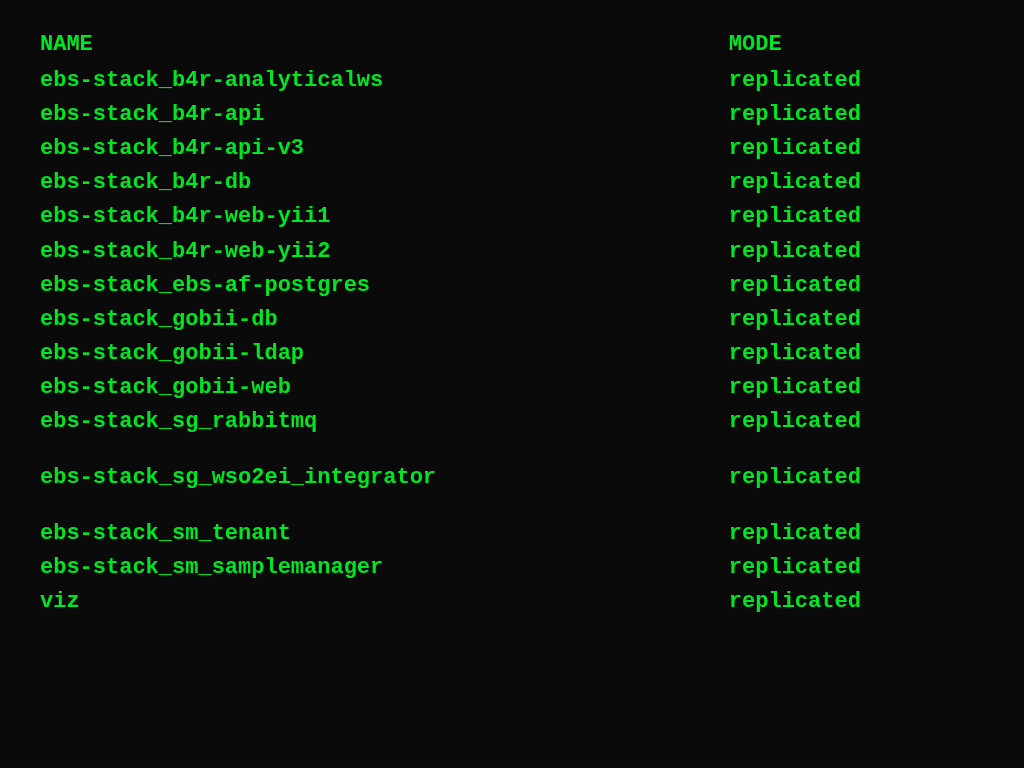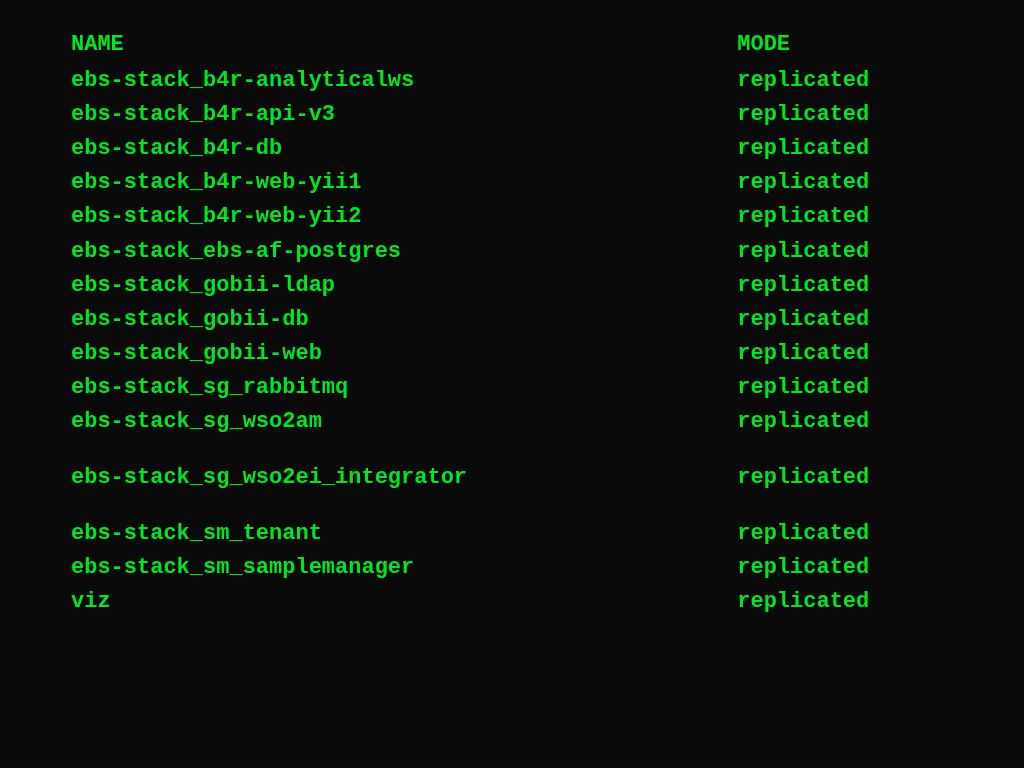--- a/index.html
+++ b/index.html
@@ -20,21 +20,20 @@
 
     .terminal {
       width: 1024px;
       height: 768px;
       background-color: #0a0a0a;
       padding: 28px 40px;
       font-family: 'Courier New', Courier, monospace;
       font-size: 22px;
       line-height: 1.55;
       color: #00e620;
-      margin-left: 31px;
     }
 
     .terminal-table {
       width: 100%;
       border-collapse: collapse;
     }
 
     .terminal-table th,
     .terminal-table td {
       font-family: 'Courier New', Courier, monospace;
@@ -76,57 +75,57 @@
         <th class="col-name">NAME</th>
         <th class="col-mode">MODE</th>
       </tr>
     </thead>
     <tbody id="table-body">
     <tr>
           <td class="col-name">ebs-stack_b4r-analyticalws</td>
           <td class="col-mode">replicated</td>
         </tr>
         <tr>
+          <td class="col-name">ebs-stack_b4r-api</td>
+          <td class="col-mode">replicated</td>
+        </tr>
+        <tr>
           <td class="col-name">ebs-stack_b4r-api-v3</td>
           <td class="col-mode">replicated</td>
         </tr>
         <tr>
           <td class="col-name">ebs-stack_b4r-db</td>
           <td class="col-mode">replicated</td>
         </tr>
         <tr>
           <td class="col-name">ebs-stack_b4r-web-yii1</td>
           <td class="col-mode">replicated</td>
         </tr>
         <tr>
           <td class="col-name">ebs-stack_b4r-web-yii2</td>
           <td class="col-mode">replicated</td>
         </tr>
         <tr>
           <td class="col-name">ebs-stack_ebs-af-postgres</td>
           <td class="col-mode">replicated</td>
         </tr>
         <tr>
-          <td class="col-name">ebs-stack_gobii-ldap</td>
+          <td class="col-name">ebs-stack_gobii-db</td>
           <td class="col-mode">replicated</td>
         </tr>
         <tr>
-          <td class="col-name">ebs-stack_gobii-db</td>
+          <td class="col-name">ebs-stack_gobii-ldap</td>
           <td class="col-mode">replicated</td>
         </tr>
         <tr>
           <td class="col-name">ebs-stack_gobii-web</td>
           <td class="col-mode">replicated</td>
         </tr>
         <tr>
           <td class="col-name">ebs-stack_sg_rabbitmq</td>
-          <td class="col-mode">replicated</td>
-        </tr>
-        <tr>
-          <td class="col-name">ebs-stack_sg_wso2am</td>
           <td class="col-mode">replicated</td>
         </tr>
         <tr class="spacer-row">
           <td colspan="2"></td>
         </tr>
         <tr>
           <td class="col-name">ebs-stack_sg_wso2ei_integrator</td>
           <td class="col-mode">replicated</td>
         </tr>
         <tr class="spacer-row">

